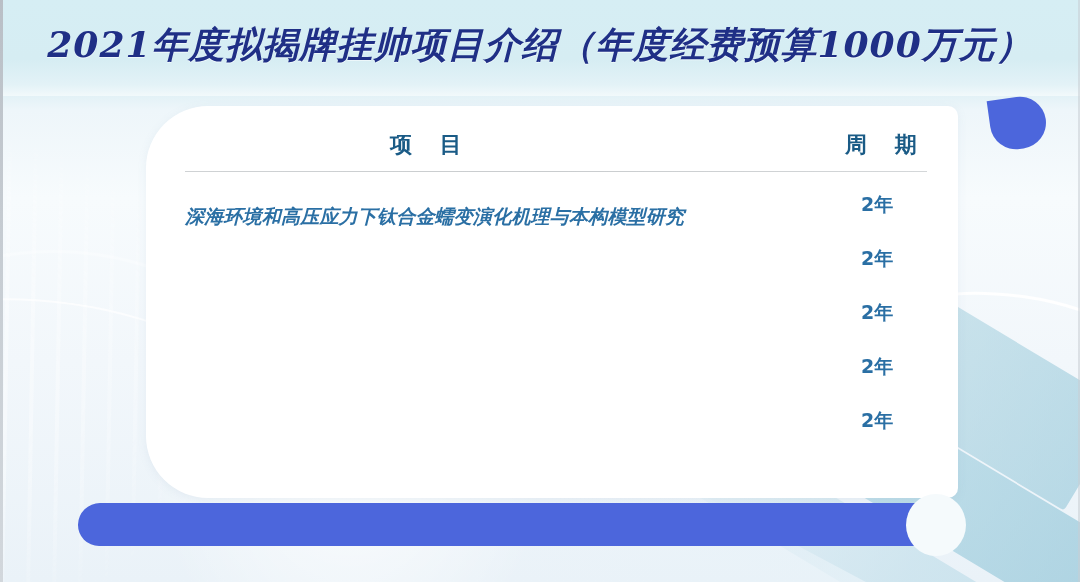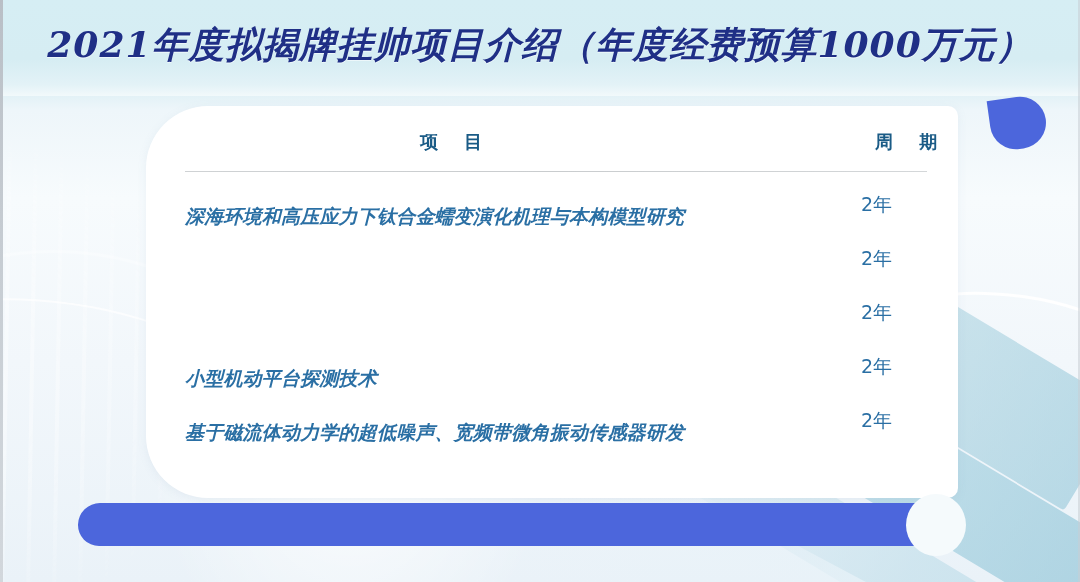--- a/index.html
+++ b/index.html
@@ -220,25 +220,24 @@
   }
 
   .thead {
     position: relative;
     height: 46px;
   }
   .th {
     position: absolute;
     font-family: "DejaVu Sans", "Liberation Sans", sans-serif;
     font-weight: bold;
-    font-size: 18px;
+    font-size: 22px;
     color: #1a5b86;
     letter-spacing: 10px;
     white-space: nowrap;
-    margin-left: 30px;
   }
   .th-project { left: 205px; top: 4px; }
   .th-period  { left: 660px; top: 4px; }
 
   .divider {
     position: absolute;
     left: 0;
     top: 45px;
     width: 742px;
     height: 1px;
@@ -267,21 +266,21 @@
     white-space: nowrap;
     font-style: italic;
   }
   .cell-period {
     position: absolute;
     left: 676px;
     top: 6px;
     width: 70px;
     text-align: left;
     font-family: "DejaVu Sans", "Liberation Sans", sans-serif;
-    font-weight: normal;
+    font-weight: bold;
     font-size: 19px;
     color: #2a6fa4;
     white-space: nowrap;
   }
 
   
   .bottom-bar {
     position: absolute;
     left: 78px;
     top: 503px;
@@ -343,26 +342,24 @@
 
       <div class="row">
         <div class="cell-period">2年</div>
       </div>
 
       <div class="row">
         <div class="cell-period">2年</div>
       </div>
 
       <div class="row">
-        <div class="cell-project">小型机动平台探测技术</div>
-        <div class="cell-period">2年</div>
-      </div>
-
-      <div class="row">
-        <div class="cell-project">基于磁流体动力学的超低噪声、宽频带微角振动传感器研发</div>
+        <div class="cell-period">2年</div>
+      </div>
+
+      <div class="row">
         <div class="cell-period">2年</div>
       </div>
 
     </div>
   </div>
 
   <div class="bottom-bar"></div>
   <div class="bottom-bar-notch"></div>
 
   <div class="frame-edge-left"></div>

